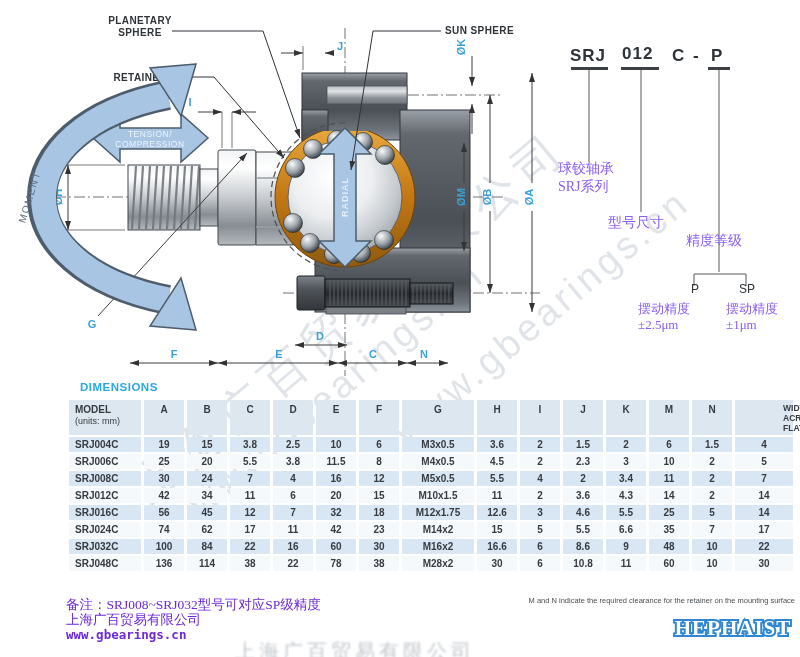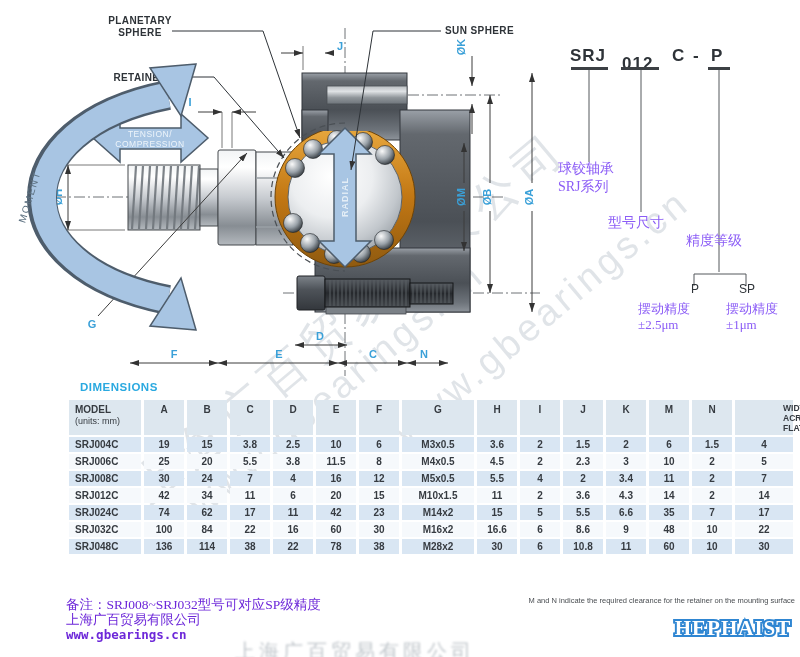--- a/index.html
+++ b/index.html
@@ -271,21 +271,21 @@
 
   <svg class="pn-lines" width="240" height="300" viewBox="0 0 240 300">
     <g stroke="#55585c" stroke-width="1" fill="none">
       <line x1="29" y1="30" x2="29" y2="122"></line>
       <line x1="81" y1="30" x2="81" y2="172"></line>
       <line x1="159" y1="30" x2="159" y2="232"></line>
       <polyline points="134,246 134,234 186,234 186,246"></polyline>
     </g>
   </svg>
   <span class="pn-seg" style="left:570px;top:46px;">SRJ</span>
-  <span class="pn-seg" style="left:622px;top:54px;">012</span>
+  <span class="pn-seg" style="left:622px;top:44px;">012</span>
   <span class="pn-seg" style="left:672px;top:46px;">C</span>
   <span class="pn-seg" style="left:693px;top:46px;">-</span>
   <span class="pn-seg" style="left:711px;top:46px;">P</span>
   <div class="pn-underline" style="left:571px;top:67px;width:37px;height:2.5px;"></div>
   <div class="pn-underline" style="left:621px;top:67px;width:38px;height:2.5px;"></div>
   <div class="pn-underline" style="left:708px;top:67px;width:22px;height:3px;"></div>
 
   <span class="pn-cjk" style="left:558px;top:160px;">球铰轴承</span>
   <span class="pn-cjk" style="left:558px;top:178px;">SRJ系列</span>
   <span class="pn-cjk" style="left:608px;top:214px;">型号尺寸</span>
@@ -403,20 +403,37 @@
         <td>M10x1.5</td>
         <td>11</td>
         <td>2</td>
         <td>3.6</td>
         <td>4.3</td>
         <td>14</td>
         <td>2</td>
         <td>14</td>
       </tr>
         <tr>
+        <td class="model">SRJ016C</td>
+        <td>56</td>
+        <td>45</td>
+        <td>12</td>
+        <td>7</td>
+        <td>32</td>
+        <td>18</td>
+        <td>M12x1.75</td>
+        <td>12.6</td>
+        <td>3</td>
+        <td>4.6</td>
+        <td>5.5</td>
+        <td>25</td>
+        <td>5</td>
+        <td>14</td>
+      </tr>
+        <tr>
         <td class="model">SRJ024C</td>
         <td>74</td>
         <td>62</td>
         <td>17</td>
         <td>11</td>
         <td>42</td>
         <td>23</td>
         <td>M14x2</td>
         <td>15</td>
         <td>5</td>

